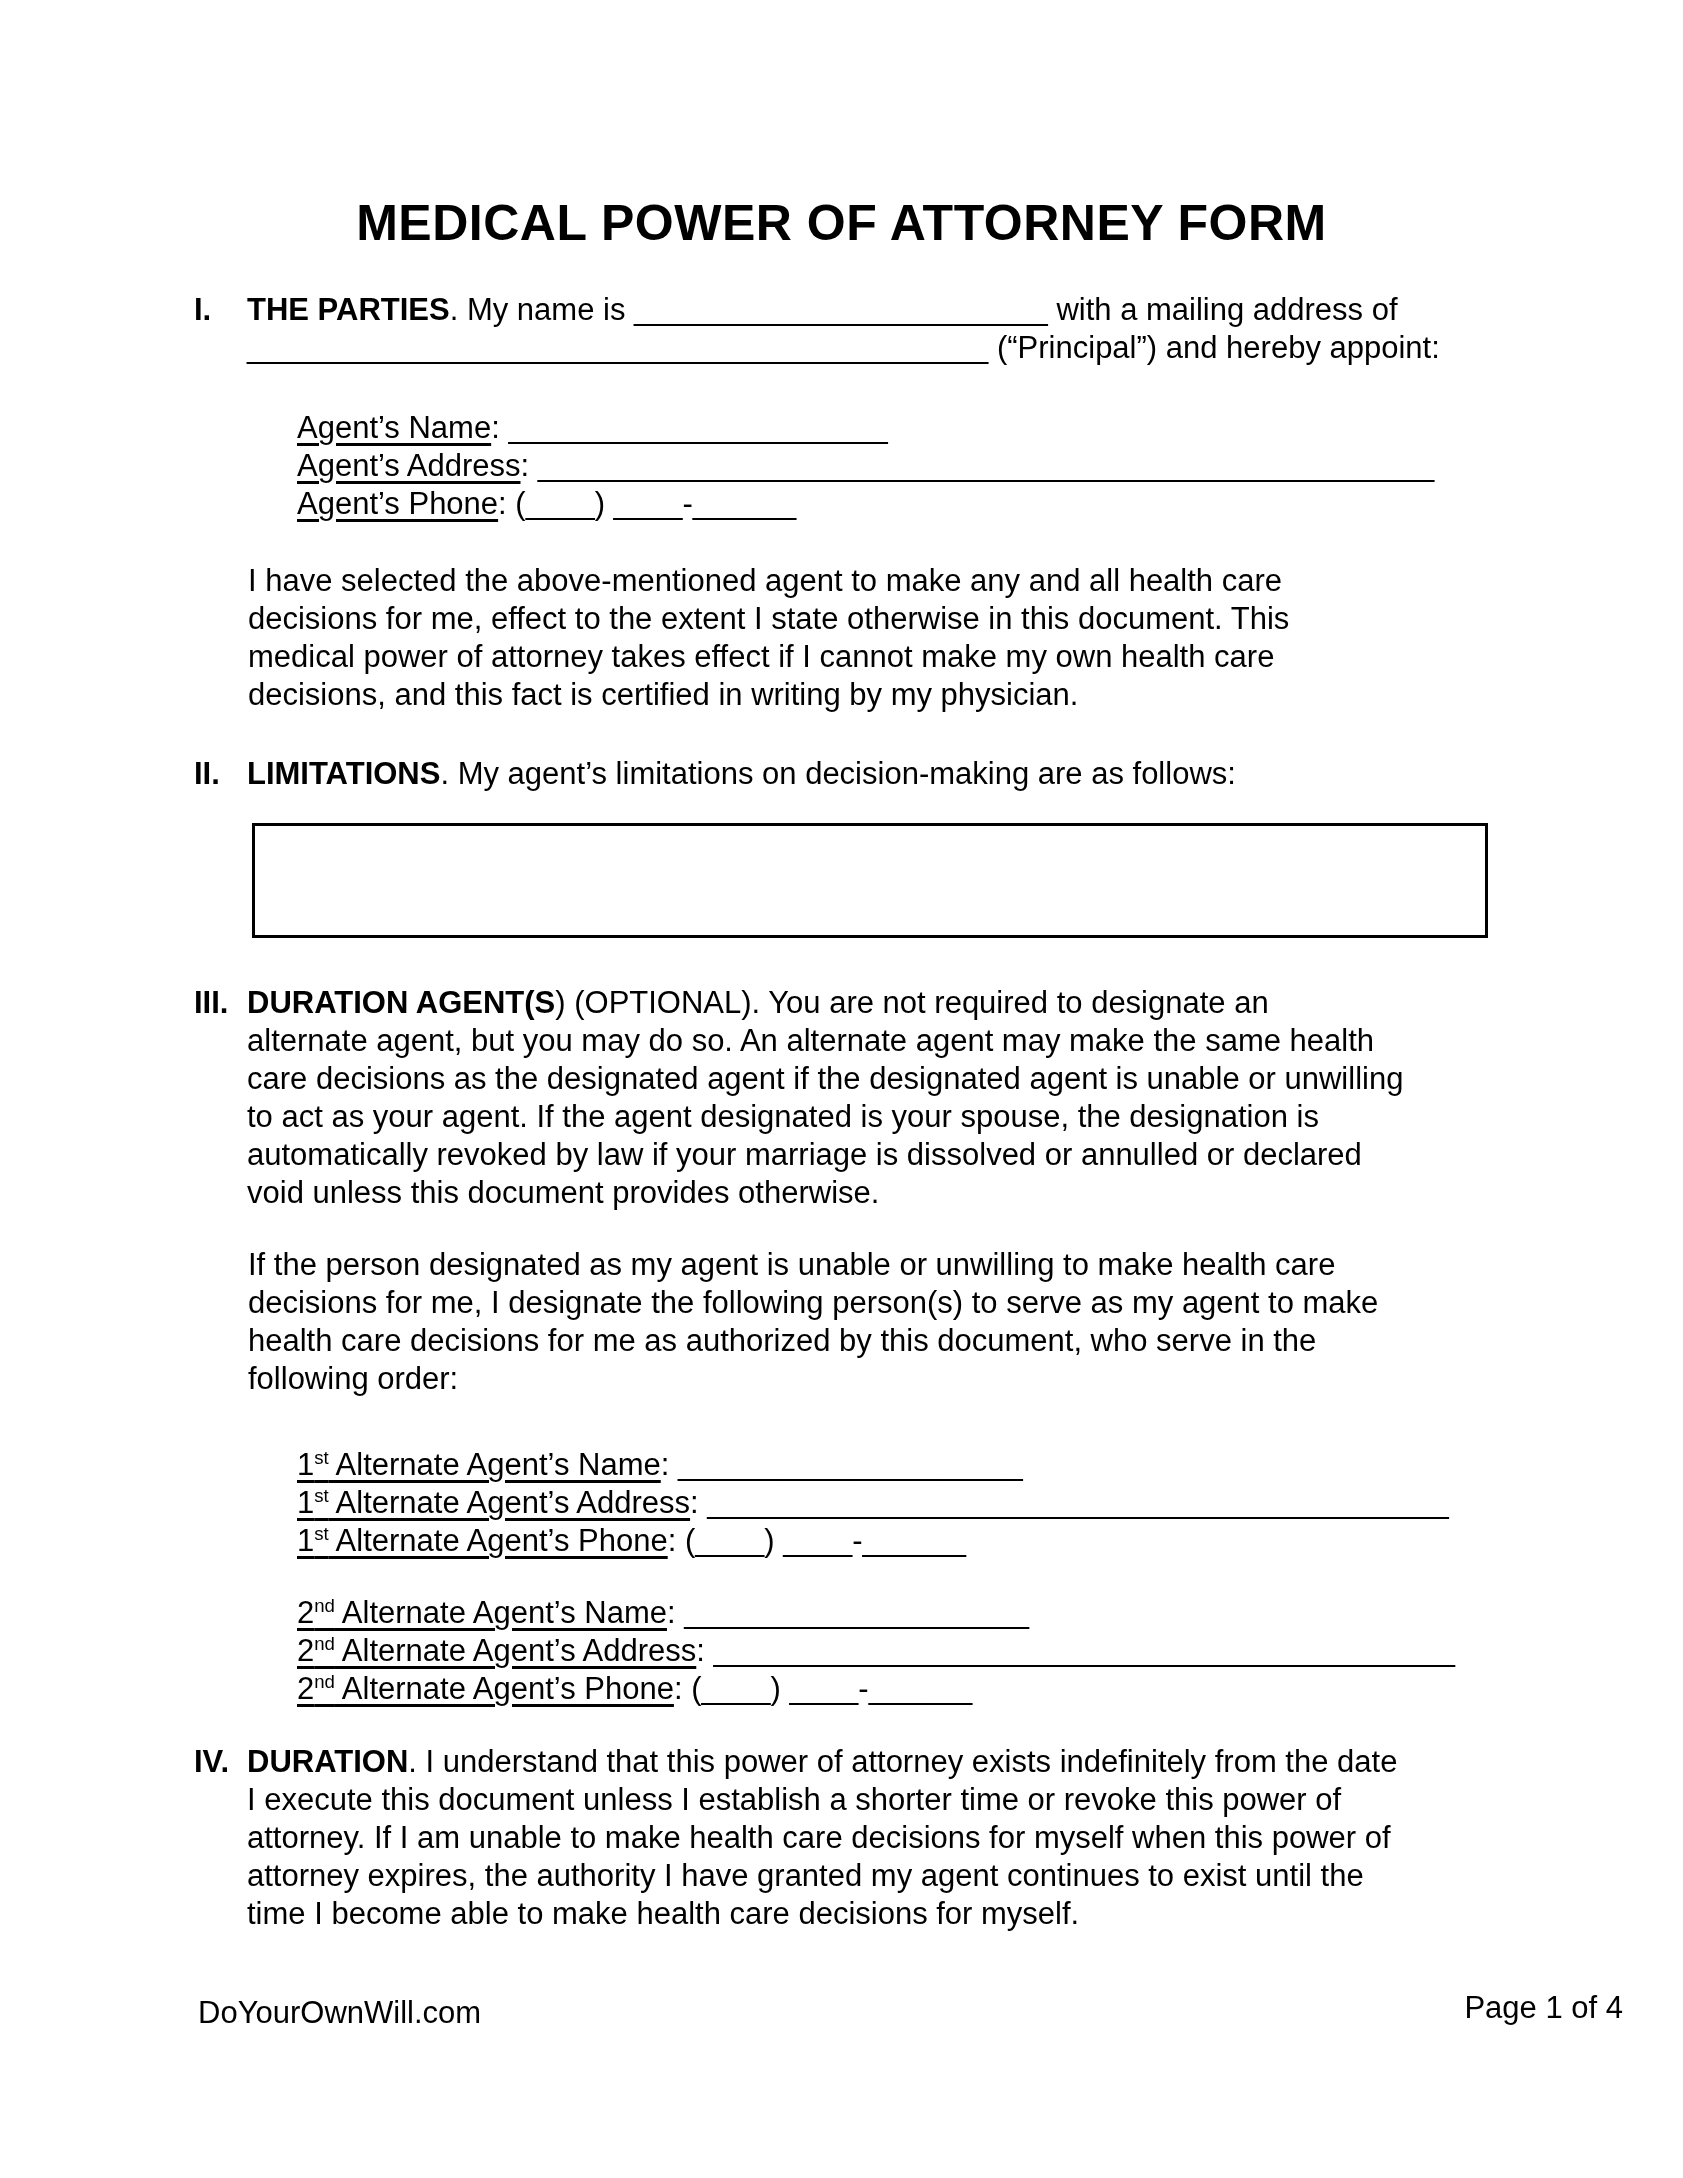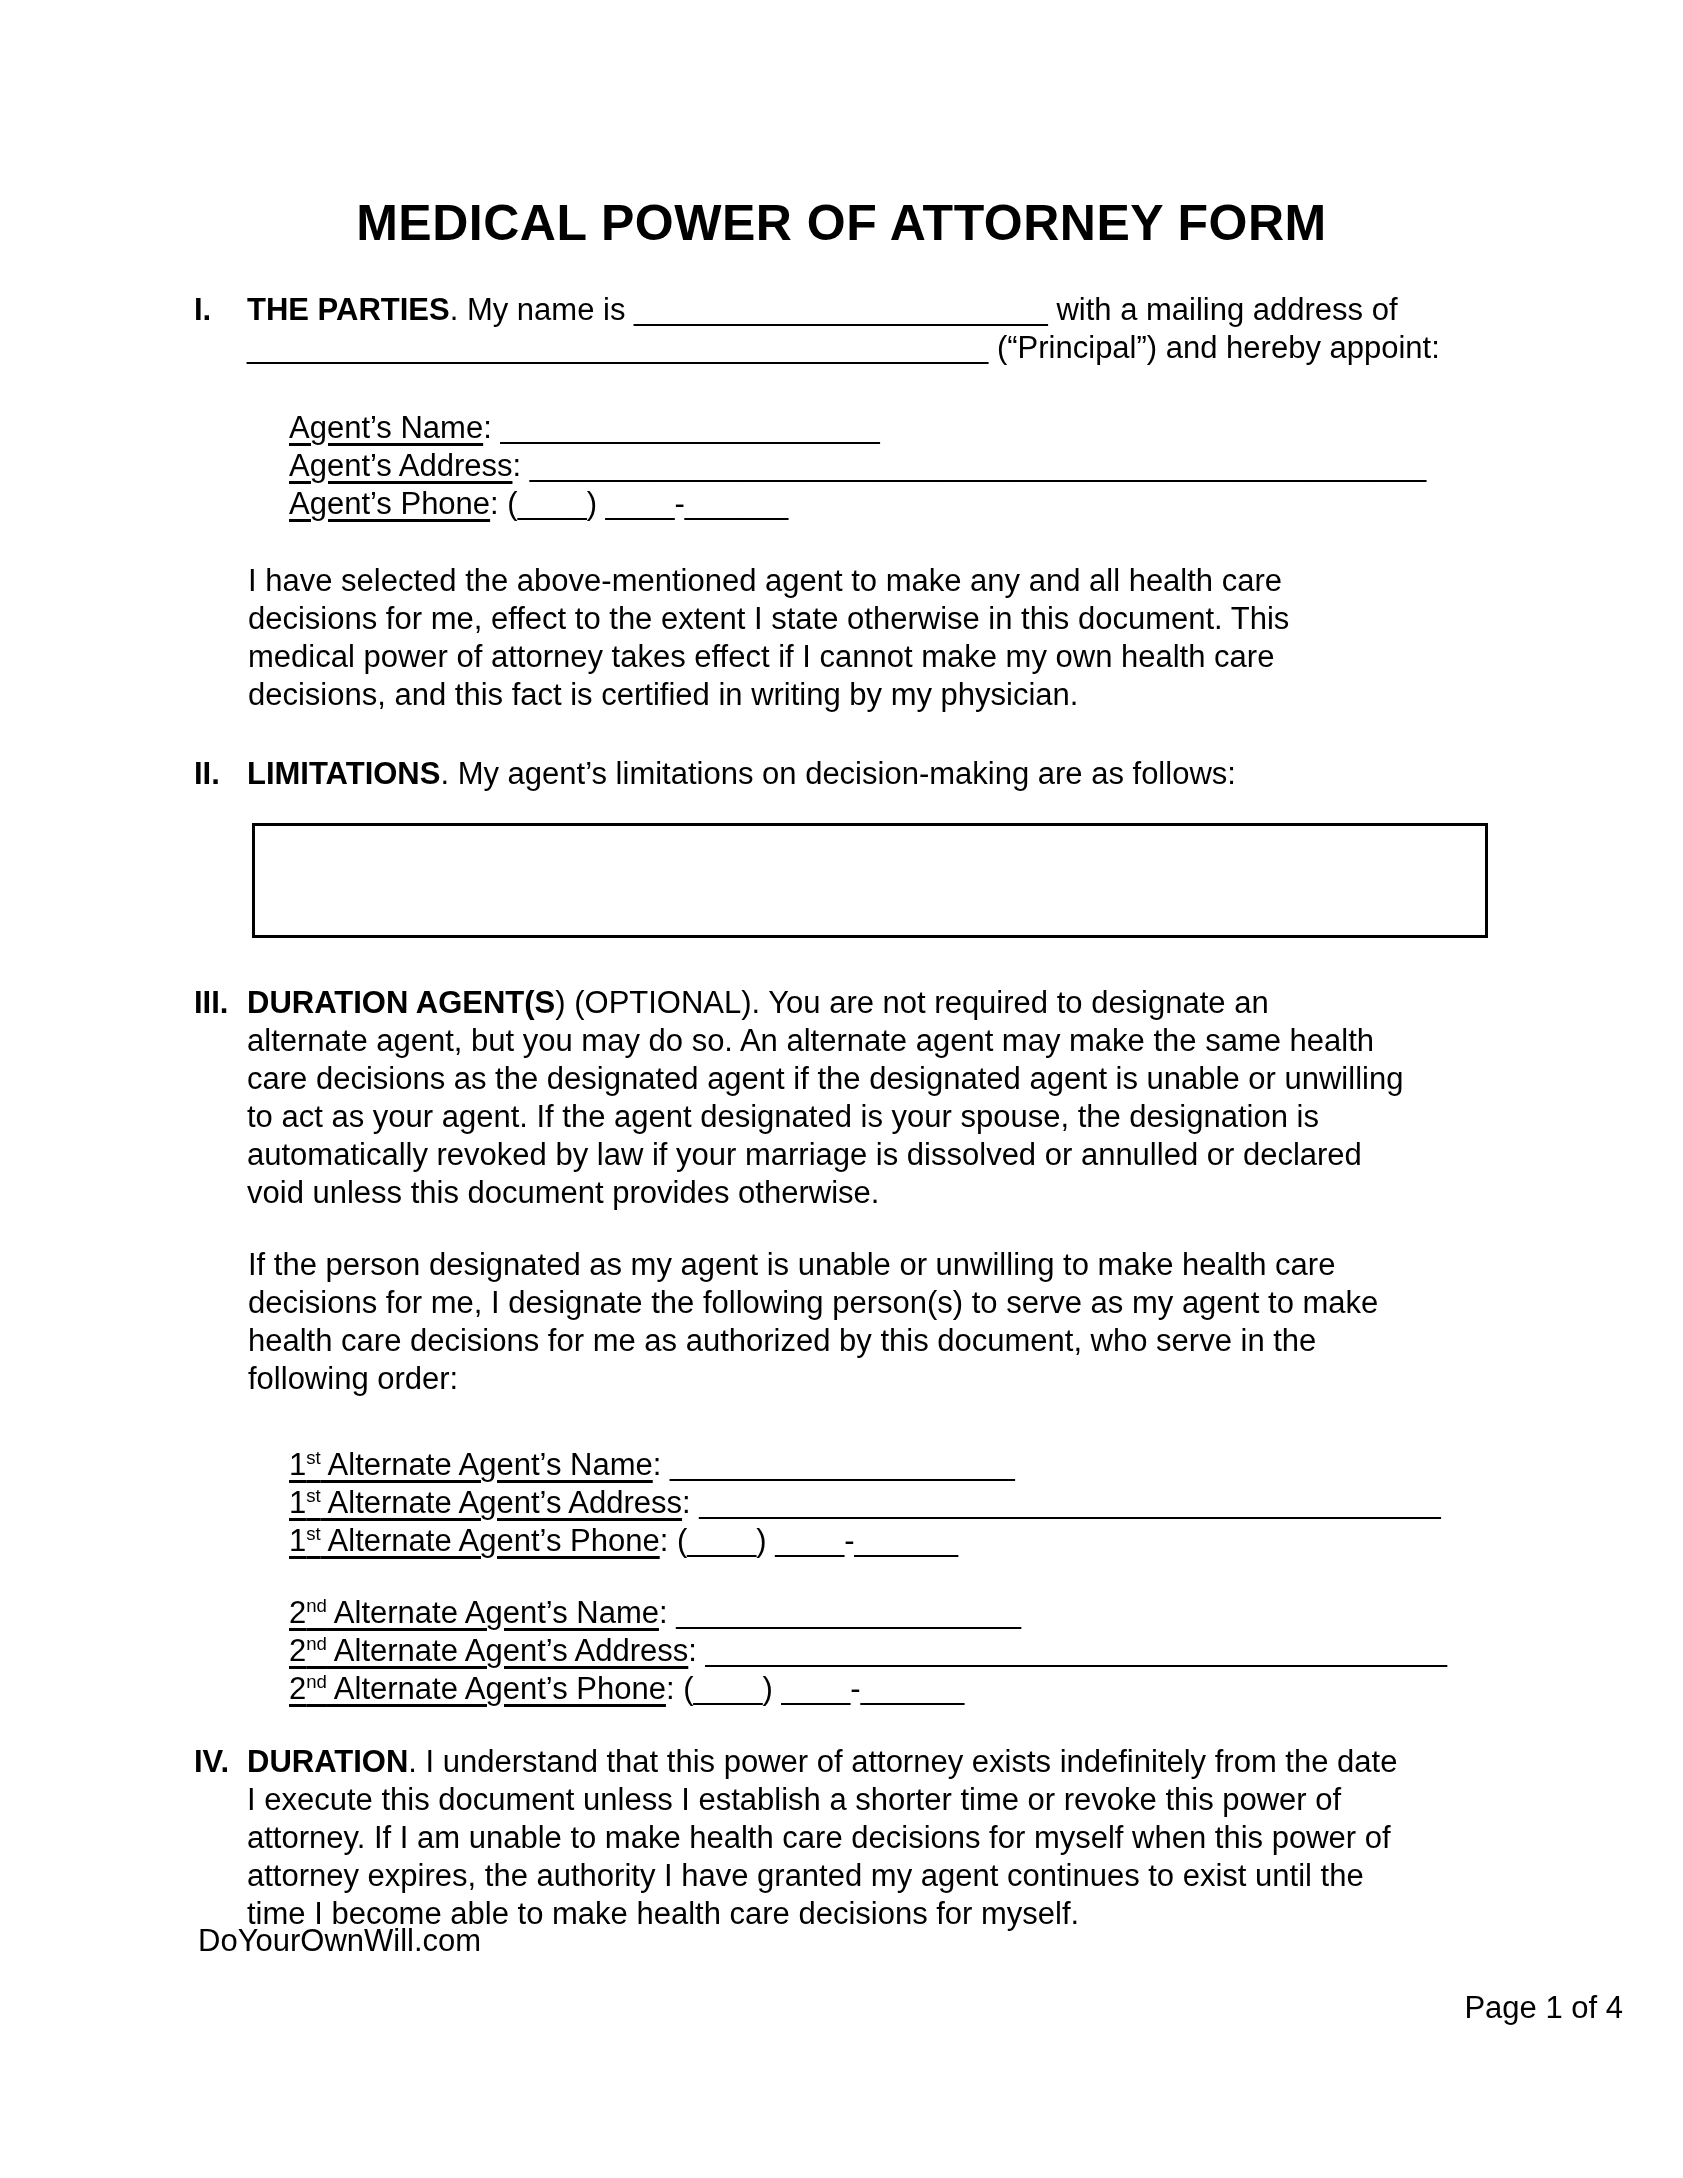--- a/index.html
+++ b/index.html
@@ -19,29 +19,29 @@
     text-align:center;
     font-size:50px;line-height:55px;font-weight:bold;
     letter-spacing:0.5px;
   }
   .block{position:absolute;white-space:nowrap;}
   .numbered{left:194px;}
   .numeral{position:absolute;left:0;top:0;font-weight:bold;}
   .numbered .ptext{margin-left:53px;}
   .ln{height:38px;}
   .b{font-weight:bold;}
-  .u{text-decoration:underline;text-decoration-thickness:3px;text-underline-offset:5px;}
+  .u{text-decoration:underline;text-decoration-thickness:3px;text-underline-offset:5px;margin-left:8px;}
   .sp{font-size:0.6em;vertical-align:super;}
   .limit-box{
     position:absolute;left:252px;top:823px;
     width:1230px;height:109px;
     border:3px solid #000000;
     background:#ffffff;
   }
-  .footer-l{position:absolute;left:198px;top:1922px;}
+  .footer-l{position:absolute;left:198px;top:1994px;}
   .footer-r{position:absolute;right:99px;top:1989px;}
 </style>
 </head>
 <body>
 
 <div class="page">
 
   <h1 class="title">MEDICAL POWER OF ATTORNEY FORM</h1>
 
   <div class="block numbered" style="top:291px;">

